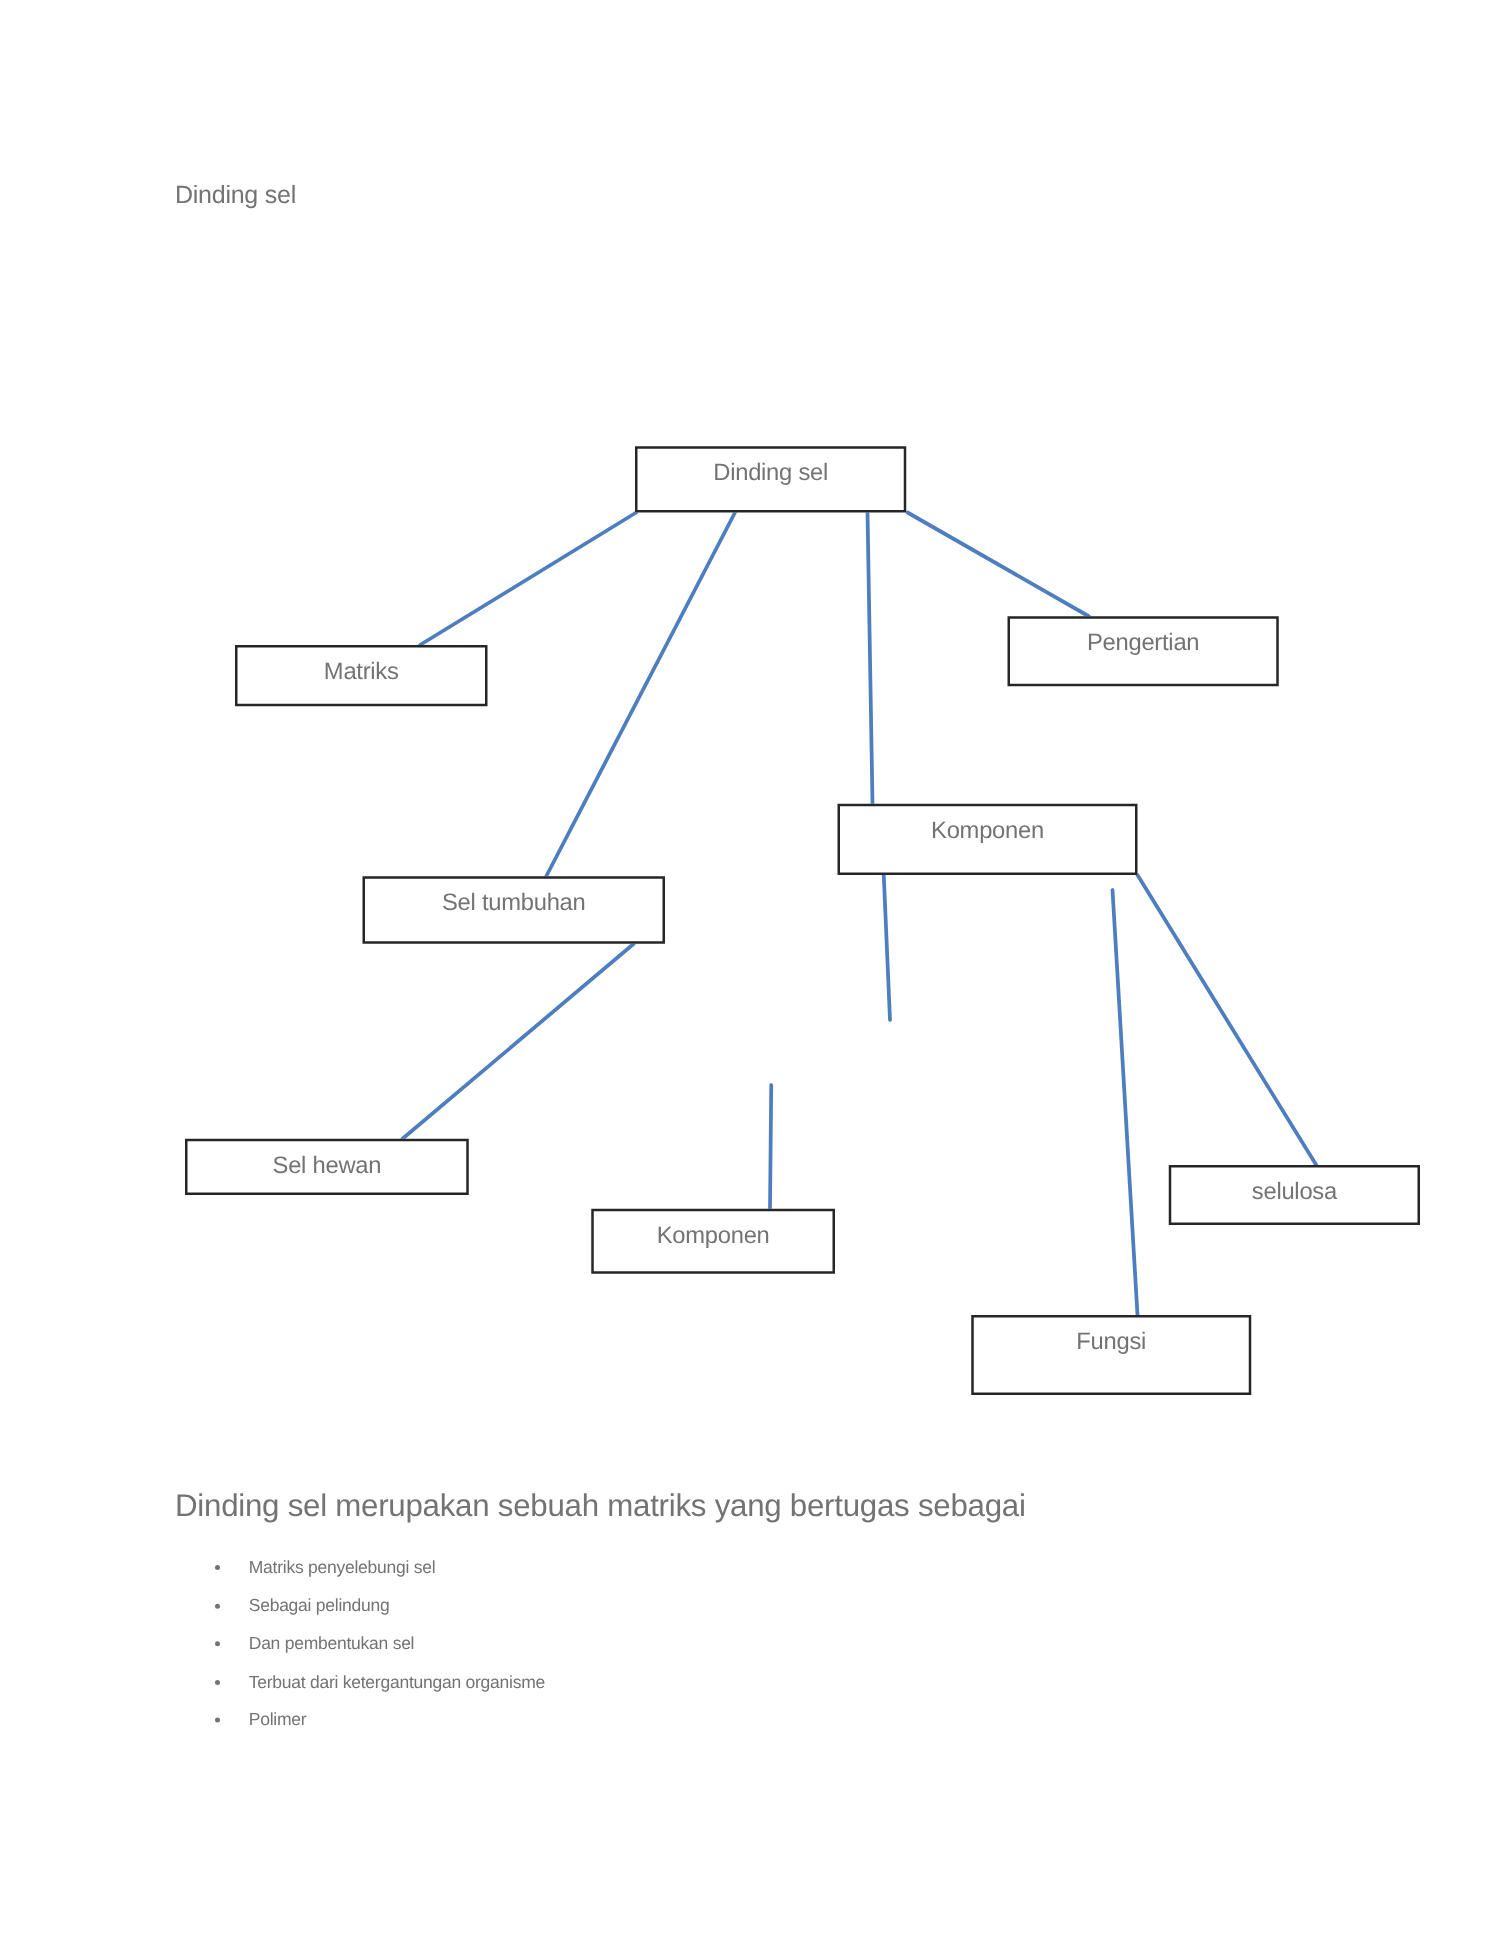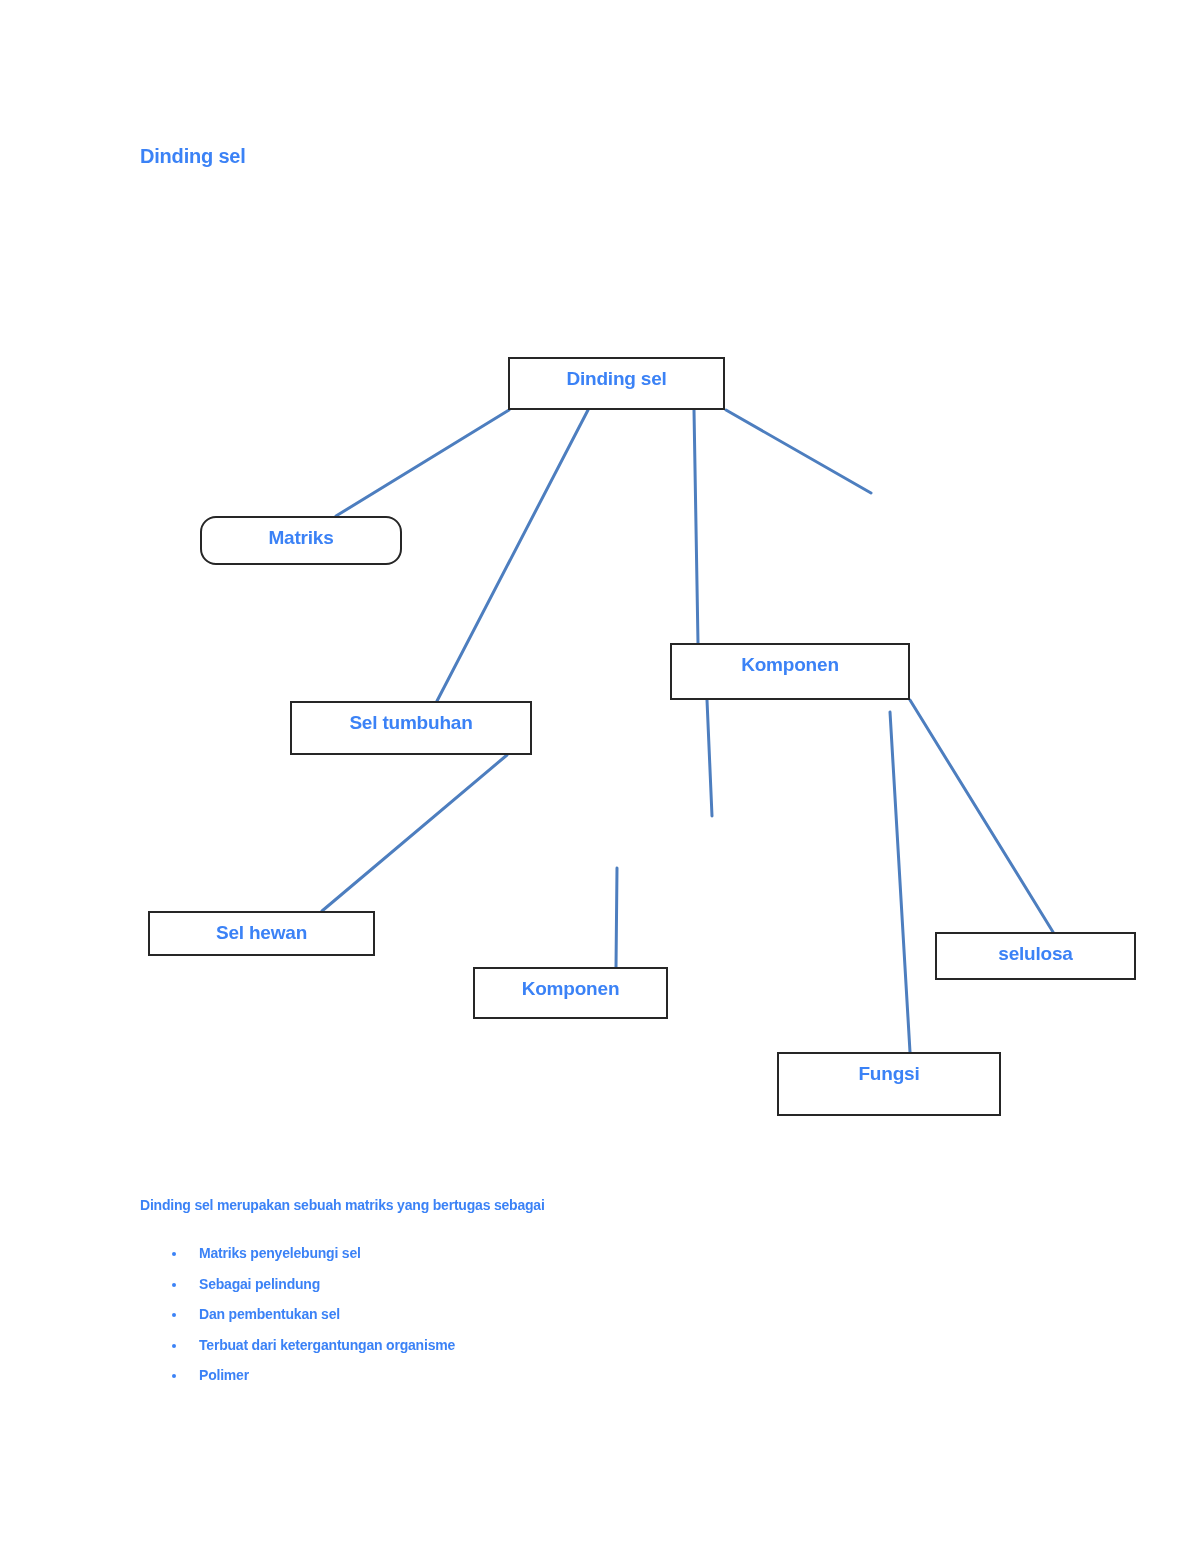--- a/index.html
+++ b/index.html
@@ -6,23 +6,22 @@
     margin: 0;
     padding: 0;
     background: #ffffff;
   }
   .page {
     position: relative;
     width: 1200px;
     height: 1553px;
     background: #ffffff;
     font-family: "Liberation Sans", sans-serif;
-    color: #3b82f6;
+    color: #737373;
     overflow: hidden;
-    font-weight: bold;
   }
   .doc-title {
     position: absolute;
     left: 140px;
     top: 143px;
     font-size: 20px;
     line-height: 26px;
     letter-spacing: -0.2px;
   }
   .diagram {
@@ -50,21 +49,21 @@
     letter-spacing: -0.2px;
   }
   .node .node-label {
     padding-top: 9px;
     white-space: nowrap;
   }
   .paragraph {
     position: absolute;
     left: 140px;
     top: 1192px;
-    font-size: 14px;
+    font-size: 25px;
     line-height: 26px;
     letter-spacing: -0.2px;
     white-space: nowrap;
   }
   .bullet-list {
     position: absolute;
     left: 140px;
     top: 1238px;
     margin: 0;
     padding: 0 0 0 47px;
@@ -93,22 +92,25 @@
         <line x1="726" y1="410" x2="871" y2="493" stroke="#4d7ebf" stroke-width="3" stroke-linecap="round"></line>
         <line x1="707" y1="700" x2="712" y2="816" stroke="#4d7ebf" stroke-width="3" stroke-linecap="round"></line>
         <line x1="910" y1="700" x2="1053" y2="932" stroke="#4d7ebf" stroke-width="3" stroke-linecap="round"></line>
         <line x1="890" y1="712" x2="910" y2="1052" stroke="#4d7ebf" stroke-width="3" stroke-linecap="round"></line>
         <line x1="507" y1="755" x2="322" y2="911" stroke="#4d7ebf" stroke-width="3" stroke-linecap="round"></line>
         <line x1="617" y1="868" x2="616" y2="967" stroke="#4d7ebf" stroke-width="3" stroke-linecap="round"></line>
       </svg>
   <div class="node" style="left: 508px; top: 357px; width: 217px; height: 53px; border-color: rgb(38, 38, 38);">
         <span class="node-label">Dinding sel</span>
       </div>
-      <div class="node" style="left: 200px; top: 516px; width: 202px; height: 49px; border-color: rgb(38, 38, 38); border-radius: 16px;">
+      <div class="node" style="left: 188px; top: 516px; width: 202px; height: 49px; border-color: rgb(38, 38, 38);">
         <span class="node-label">Matriks</span>
+      </div>
+      <div class="node" style="left: 806px; top: 493px; width: 217px; height: 56px; border-color: rgb(38, 38, 38);">
+        <span class="node-label">Pengertian</span>
       </div>
       <div class="node" style="left: 670px; top: 643px; width: 240px; height: 57px; border-color: rgb(38, 38, 38);">
         <span class="node-label">Komponen</span>
       </div>
       <div class="node" style="left: 266px; top: 701px; width: 242px; height: 54px; border-color: rgb(38, 38, 38); margin-left: 24px;">
         <span class="node-label">Sel tumbuhan</span>
       </div>
       <div class="node" style="left: 148px; top: 911px; width: 227px; height: 45px; border-color: rgb(38, 38, 38);">
         <span class="node-label">Sel hewan</span>
       </div>

